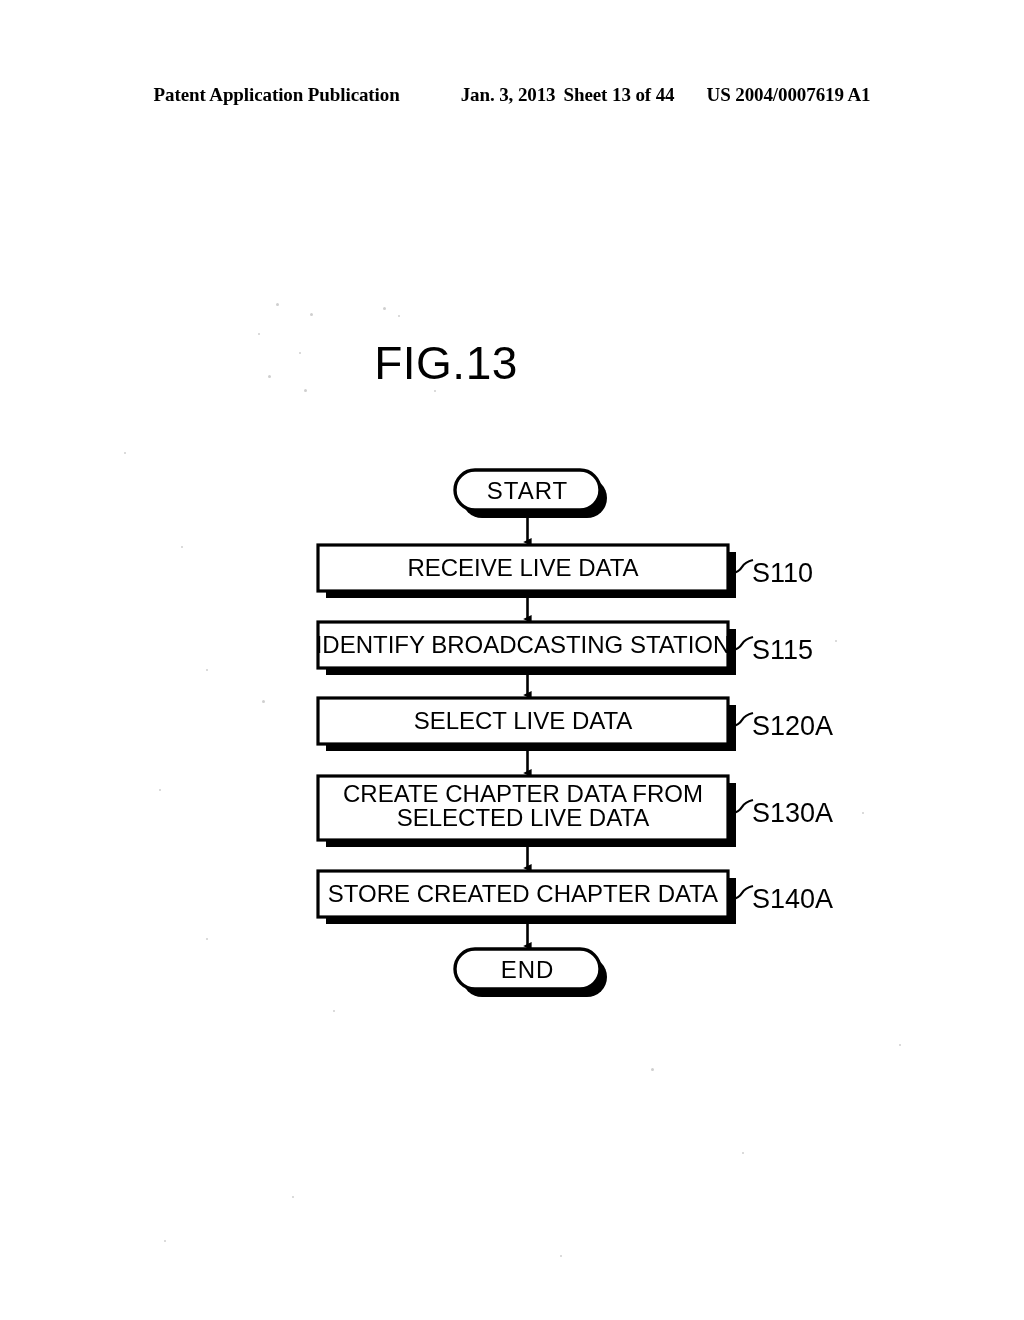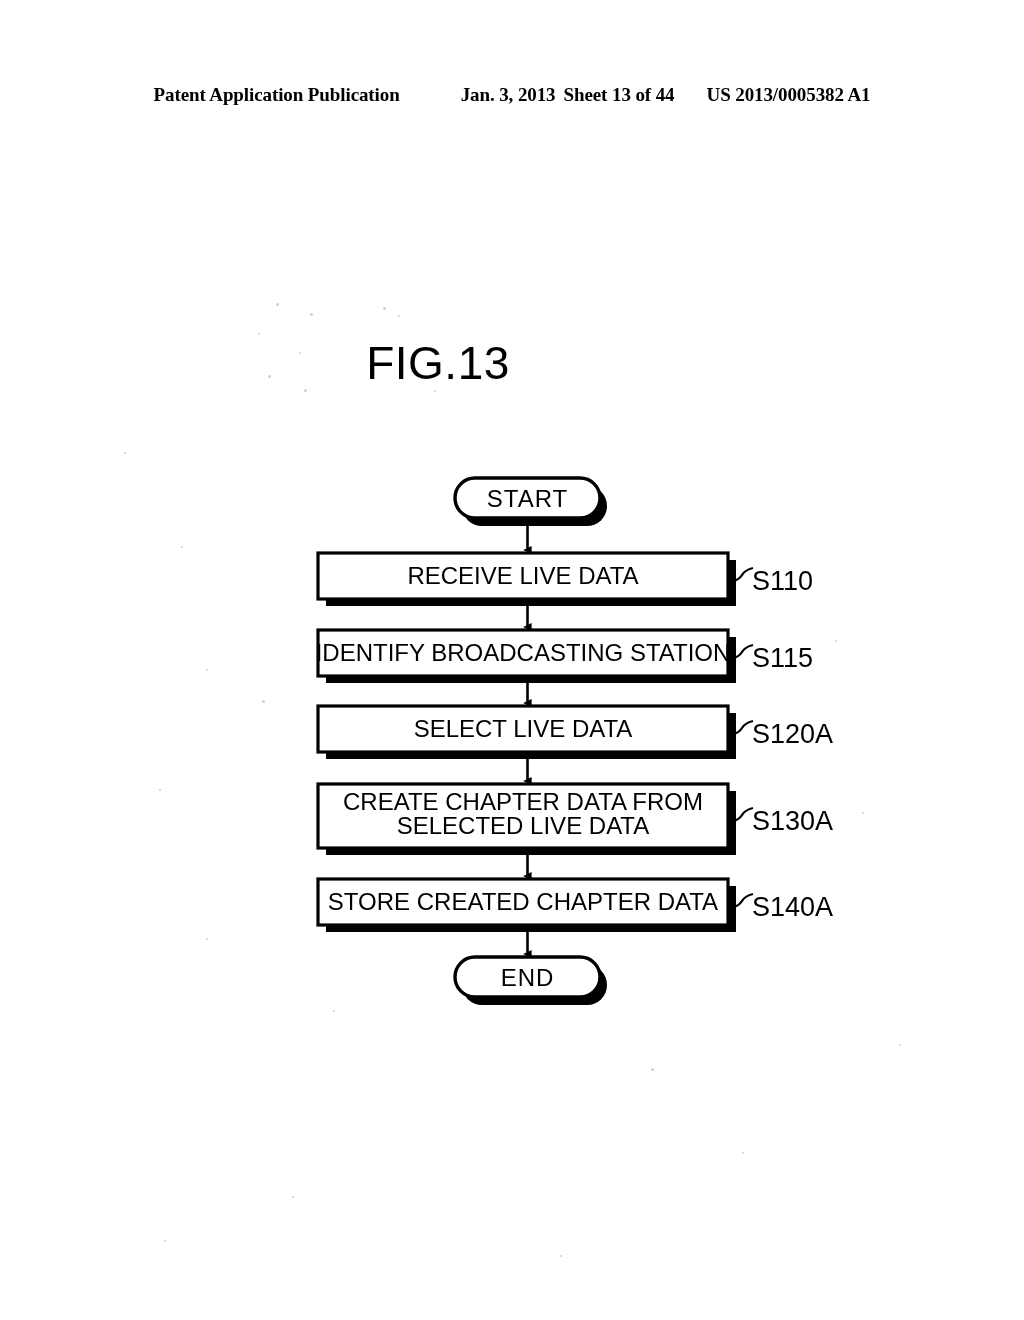--- a/index.html
+++ b/index.html
@@ -34,32 +34,32 @@
   }
   .hdr-pub      { margin-right: 61px; }
   .hdr-date     { margin-right: 8px; }
   .hdr-sheet    { margin-right: 32px; text-align: center; }
   .hdr-docnum   { }
 
   
   .fig-title {
     position: absolute;
     top: 336px;
-    left: 0;
+    left: 8px;
     width: 876px;
     text-align: center;
     font-size: 46px;
     font-family: "Liberation Sans", sans-serif;
     letter-spacing: 0.5px;
   }
 
   
   .flow {
     position: absolute;
-    top: 16px;
+    top: 8px;
     left: 0;
     width: 1024px;
     height: 1020px;
   }
   .flow svg {
     display: block;
   }
 
   
   .node-text {
@@ -87,21 +87,21 @@
     pointer-events: none;
   }
 </style>
 </head>
 <body>
 
 <div class="page-header">
   <span class="hdr-pub">Patent Application Publication</span>
   <span class="hdr-date">Jan. 3, 2013</span>
   <span class="hdr-sheet">Sheet 13 of 44</span>
-  <span class="hdr-docnum">US 2013/0005382 A1</span>
+  <span class="hdr-docnum">US 2004/0007619 A1</span>
 </div>
 
 <div class="fig-title">FIG.13</div>
 
 <div class="flow">
 <svg width="1024" height="1320" viewBox="0 0 1024 1320" xmlns="http://www.w3.org/2000/svg">
 
   <defs>
     <marker id="arrowhead" markerWidth="9" markerHeight="9" refX="4.2" refY="4.3" orient="auto" markerUnits="userSpaceOnUse">
       <path d="M 0.2 0.2 L 8.4 0.2 L 4.3 8.6 Z" fill="#000"></path>

